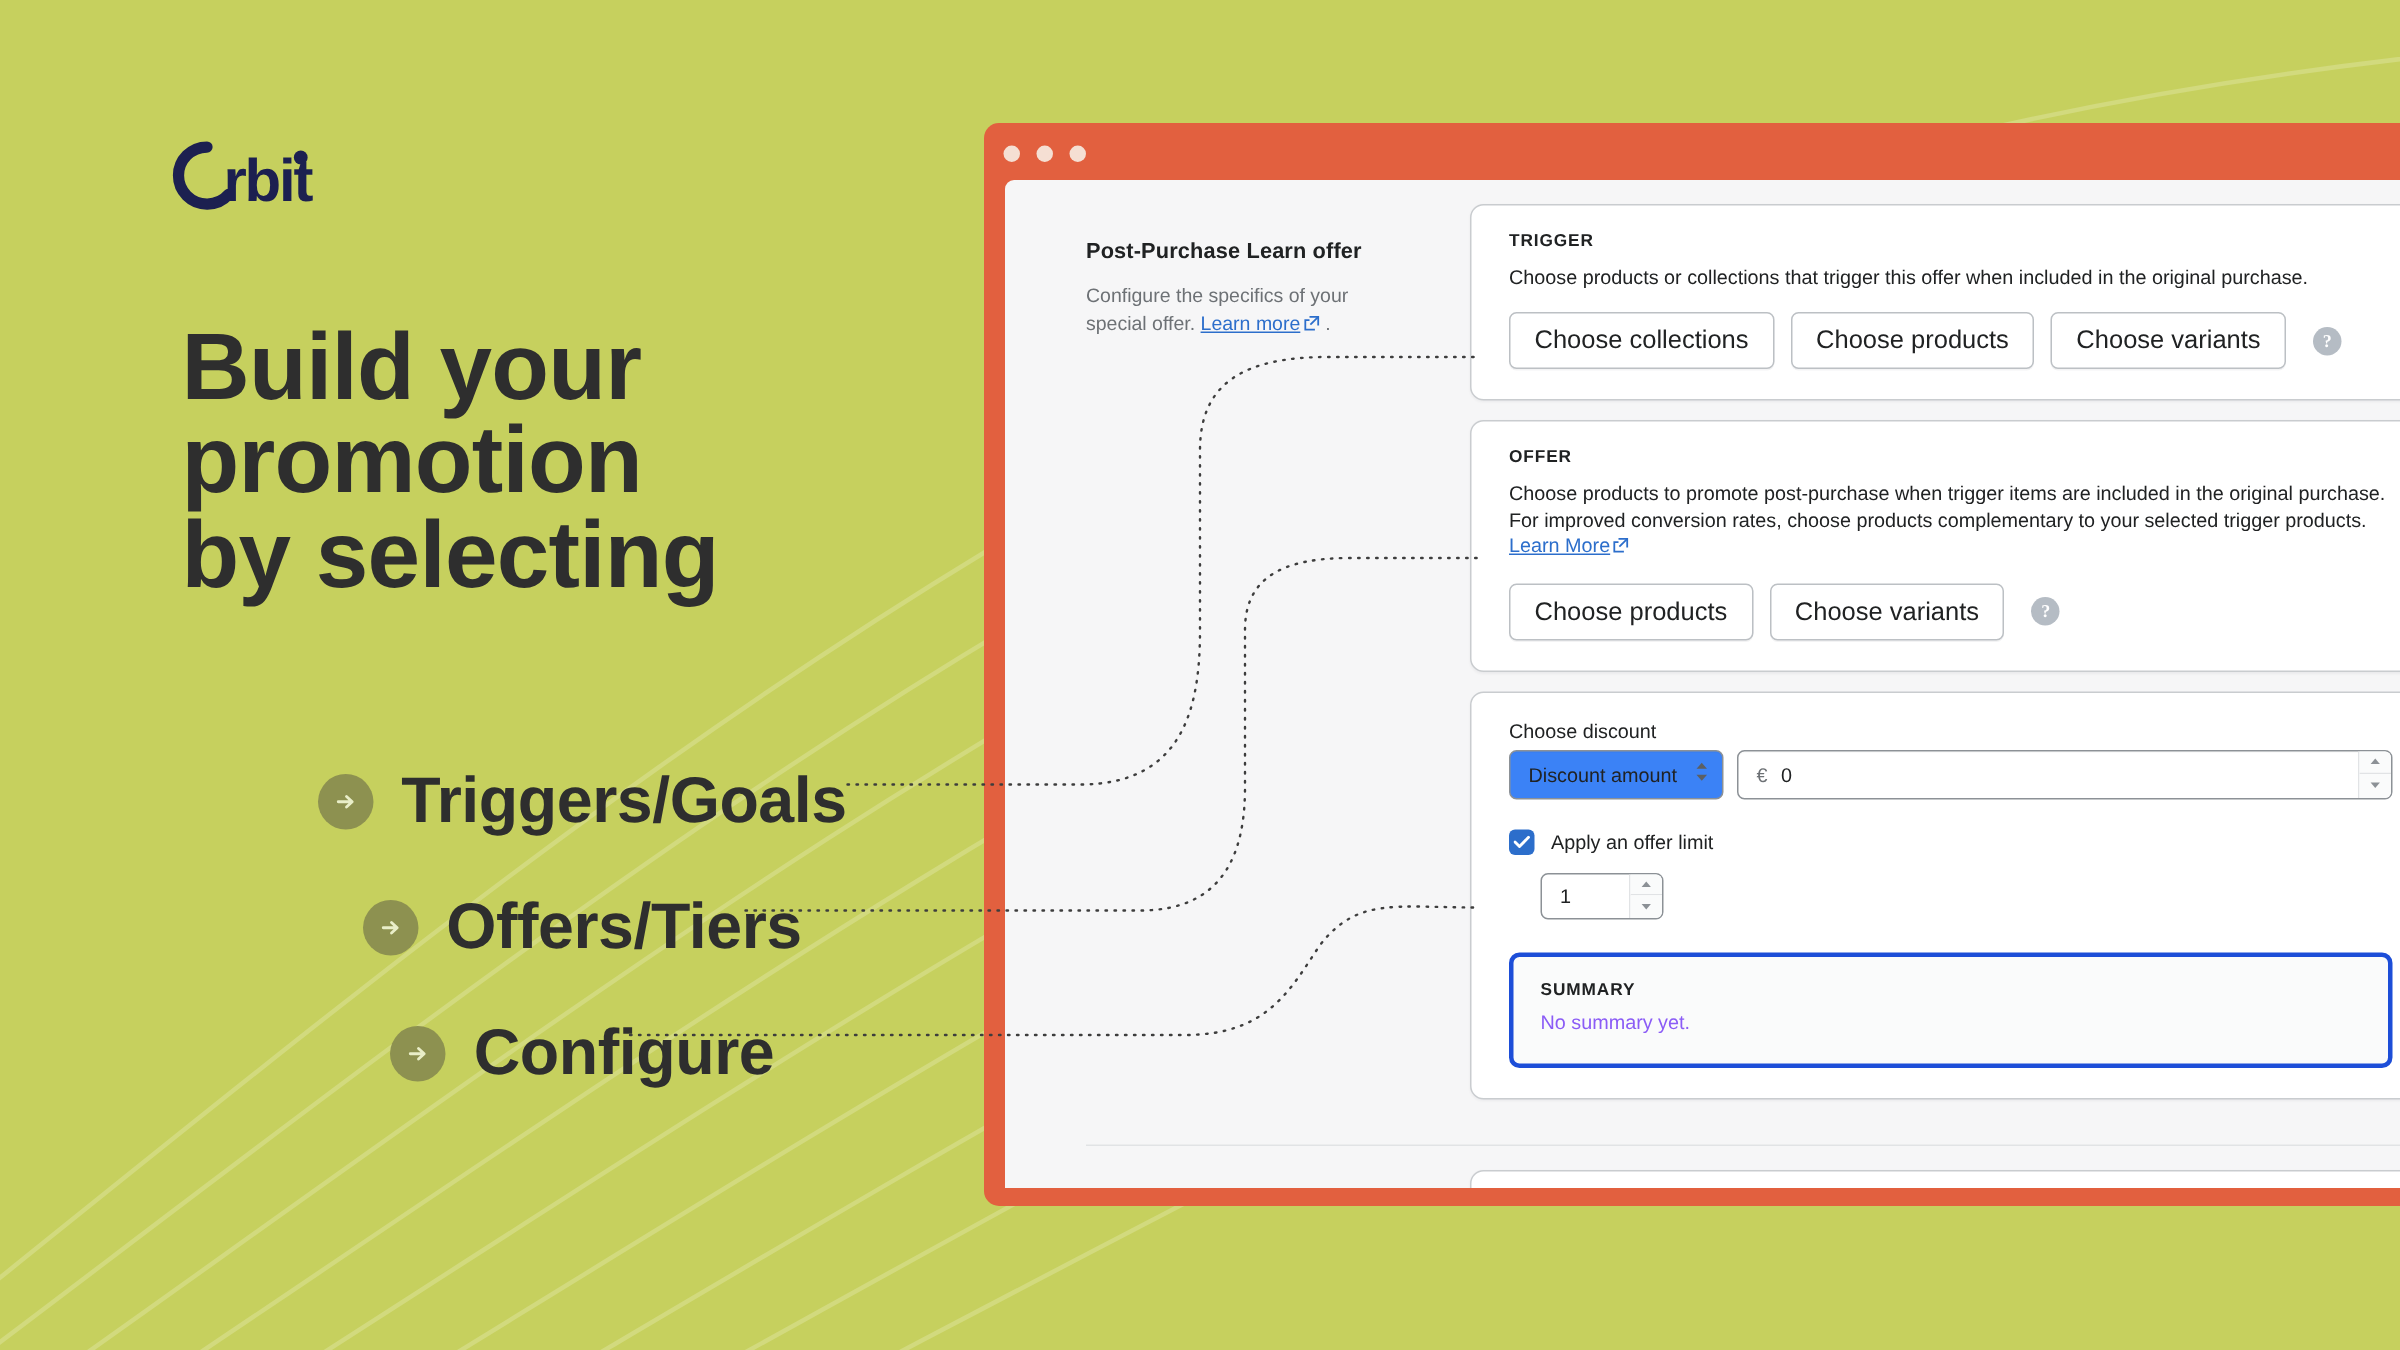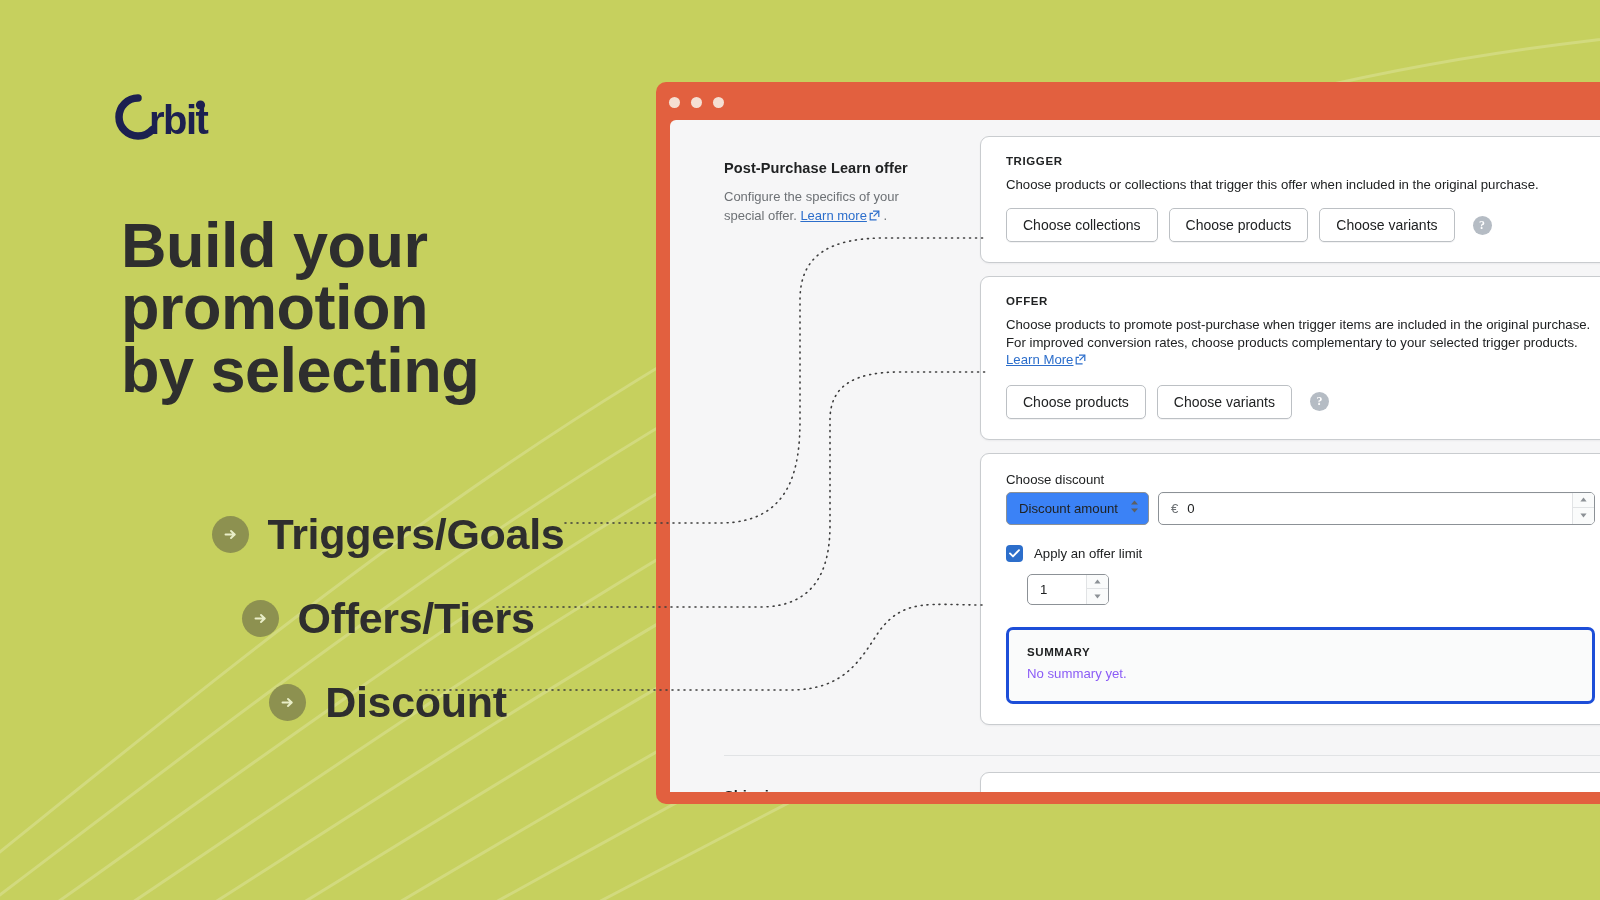--- a/index.html
+++ b/index.html
@@ -112,21 +112,21 @@
   .card-text {
     font-size: 13.2px; line-height: 1.32; color: #202223;
     margin-bottom: 15px; max-width: 620px;
   }
   .btn-row { display: flex; align-items: center; gap: 11px; }
   .btn {
     background: #fff;
     border: 1px solid #bcc0c4;
     border-radius: 5px;
     padding: 8px 16px;
-    font-size: 14px;
+    font-size: 17px;
     color: #202223;
     font-family: inherit;
     cursor: pointer;
     box-shadow: 0 1px 0 rgba(22,29,37,0.05);
     white-space: nowrap;
   }
   .help {
     width: 19px; height: 19px; border-radius: 50%;
     background: #b5bcc4;
     color: #fff; font-size: 12px; font-weight: 700;
@@ -270,21 +270,21 @@
         </svg>
       </span>
       <span class="bullet-label">Offers/Tiers</span>
     </div>
     <div class="bullet">
       <span class="bullet-dot">
         <svg width="19" height="19" viewBox="0 0 19 19">
           <path d="M4.5 9.5 H13.5 M10 6 L13.8 9.5 L10 13" fill="none" stroke="#e9eec8" stroke-width="1.9" stroke-linecap="round" stroke-linejoin="round"></path>
         </svg>
       </span>
-      <span class="bullet-label">Discount</span>
+      <span class="bullet-label">Configure</span>
     </div>
   </div>
 </div>
 
 <div class="browser">
   <div class="titlebar">
     <span class="dot d1"></span>
     <span class="dot d2"></span>
     <span class="dot d3"></span>
   </div>

